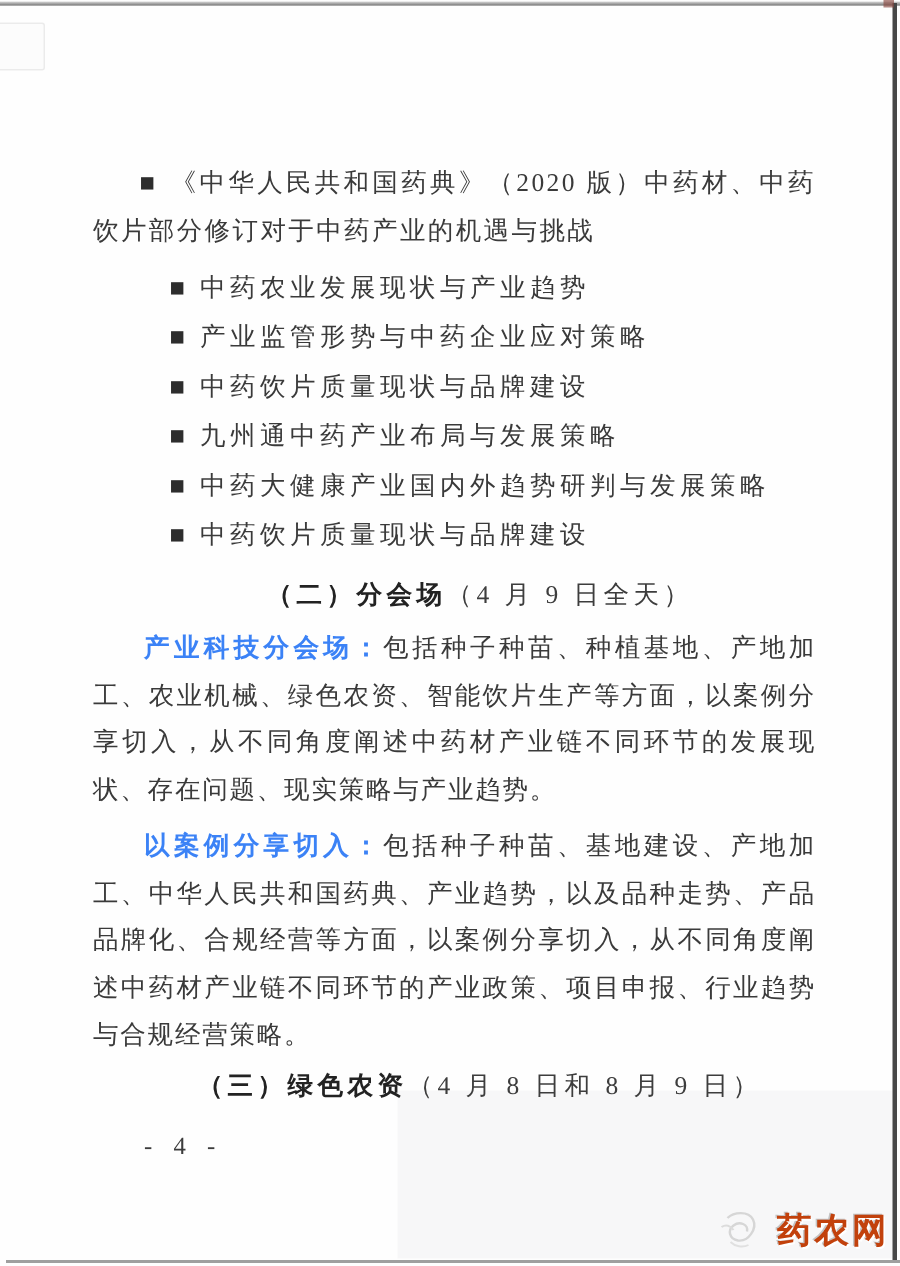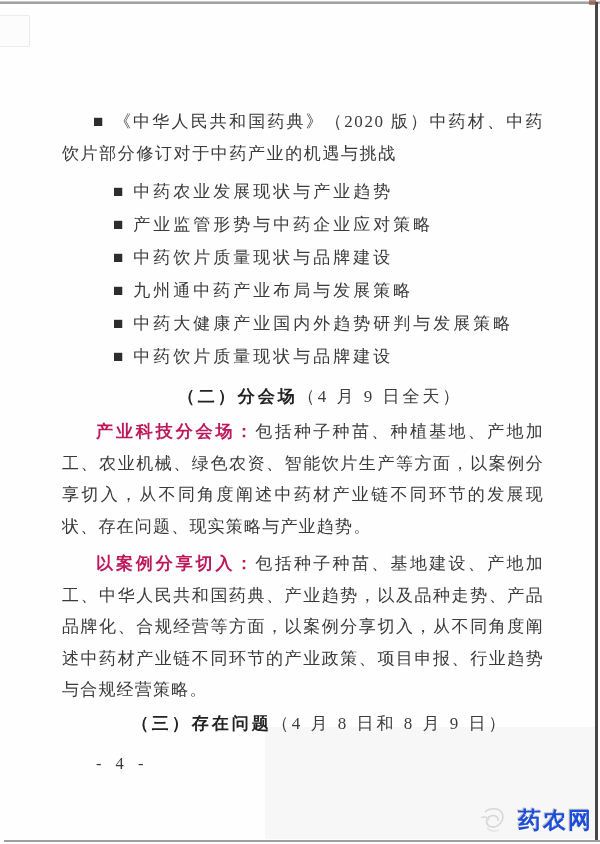--- a/index.html
+++ b/index.html
@@ -54,36 +54,36 @@
     margin: 8px 0 0 0; line-height: 33px; text-indent: 34px;
     letter-spacing: 3px; text-align: center; white-space: nowrap;
   }
   .sec-heading b { color: #222222; }
   .sec-heading .note { font-weight: normal; color: #3d3d3d; }
   .body-para {
     margin: 3px 0 0 0; line-height: 31.5px; text-indent: 2em;
     letter-spacing: 1.2px;
   }
   .body-para.second { margin-top: 6px; }
-  .body-para b { color: #be185d; letter-spacing: 1.8px; }
+  .body-para b { color: #3b82f6; letter-spacing: 1.8px; }
   .sec-heading-3 { margin-top: 1px; }
   .page-number {
     margin: 14px 0 0 34px; line-height: 20px; text-align: left;
     font-size: 16.5px; letter-spacing: 5px; color: #3c3c3c;
   }
   
   .watermark {
     position: absolute; right: 7px; bottom: 8px;
     display: flex; align-items: center; gap: 5px;
   }
   .wm-logo { width: 34px; height: 32px; }
   .wm-text {
     font-family: "Liberation Sans", "DejaVu Sans", sans-serif;
     font-size: 23px; font-weight: bold; letter-spacing: 2px;
-    color: #1d4ed8;
+    color: #c2410c;
     text-shadow: 1px 1px 0 #ffffff, -1px -1px 0 #c3c3c3;
   }
 </style>
 </head>
 <body>
 
 <div class="page">
 
   <div class="shade"></div>
   <div class="top-line"></div>
@@ -104,21 +104,21 @@
       <div class="bullet-line"><span class="sq">■</span><span>中药大健康产业国内外趋势研判与发展策略</span></div>
       <div class="bullet-line"><span class="sq">■</span><span>中药饮片质量现状与品牌建设</span></div>
     </div>
 
     <p class="sec-heading"><b>（二）分会场</b><span class="note">（4 月 9 日全天）</span></p>
 
     <p class="body-para"><b>产业科技分会场：</b><span>包括种子种苗、种植基地、产地加工、农业机械、绿色农资、智能饮片生产等方面，以案例分享切入，从不同角度阐述中药材产业链不同环节的发展现状、存在问题、现实策略与产业趋势。</span></p>
 
     <p class="body-para second"><b>以案例分享切入：</b><span>包括种子种苗、基地建设、产地加工、中华人民共和国药典、产业趋势，以及品种走势、产品品牌化、合规经营等方面，以案例分享切入，从不同角度阐述中药材产业链不同环节的产业政策、项目申报、行业趋势与合规经营策略。</span></p>
 
-    <p class="sec-heading sec-heading-3"><b>（三）存在问题</b><span class="note">（4 月 8 日和 8 月 9 日）</span></p>
+    <p class="sec-heading sec-heading-3"><b>（三）绿色农资</b><span class="note">（4 月 8 日和 8 月 9 日）</span></p>
 
     <p class="page-number">- 4 -</p>
   </div>
 
   <div class="watermark">
     <svg class="wm-logo" viewBox="0 0 34 32" fill="none" xmlns="http://www.w3.org/2000/svg">
       <path d="M6 8 C10 4, 20 3, 23 9 C26 15, 20 24, 13 23 C7 22, 6 16, 10 13 C14 10, 20 12, 19 17" stroke="#d6d6d6" stroke-width="1.6" fill="none"></path>
       <path d="M2 14 C5 12, 8 13, 10 16" stroke="#dcdcdc" stroke-width="1.4" fill="none"></path>
       <path d="M8 24 C11 27, 16 28, 20 26" stroke="#e0e0e0" stroke-width="1.3" fill="none"></path>
     </svg>

